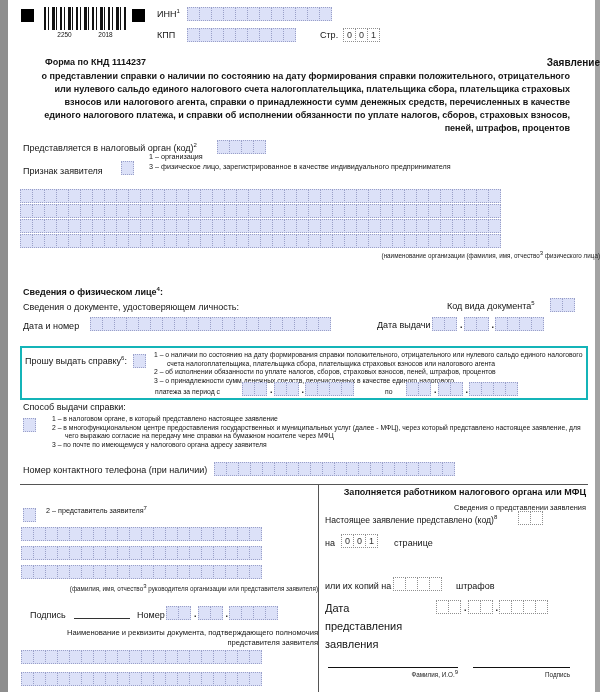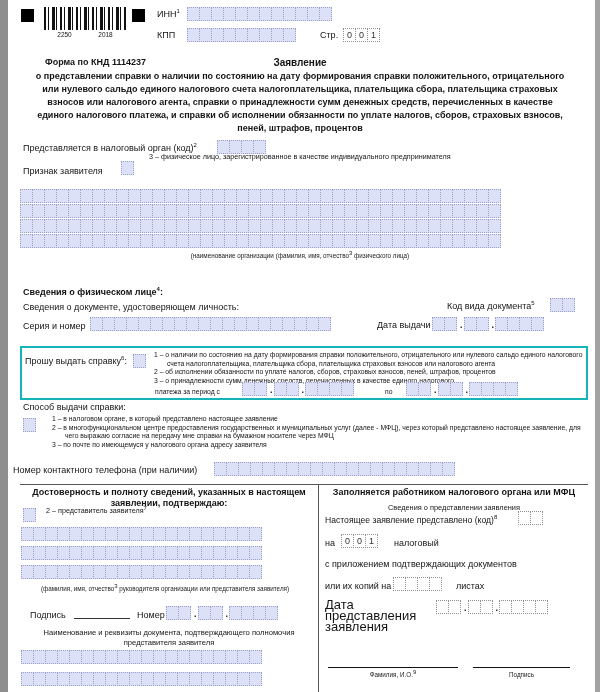--- a/index.html
+++ b/index.html
@@ -6,21 +6,21 @@
   html,body{margin:0}
   body{background:#bfbfbf;width:600px}
   #page{position:relative;width:600px;height:692px;background:#ffffff;overflow:hidden;
         font-family:"Liberation Sans",sans-serif;color:#141414;}
   .abs{position:absolute}
   .b{font-weight:bold}
   .lbl{font-size:9px;white-space:nowrap}
   .sm{font-size:7.2px;line-height:10px}
   .xs{font-size:6.8px;line-height:8.6px}
   .cap{font-size:6.3px;color:#222;white-space:nowrap}
-  .ctr{text-align:center}
+  .ctr{text-align:right}
   sup{font-size:6px;vertical-align:super;line-height:0}
   .cells{display:inline-flex;align-items:flex-end}
   .cgroup{display:inline-flex}
   .cell{width:13px;height:14px;border:1px dotted #8d93bf;margin-left:-1px;flex:none;
         display:flex;align-items:center;justify-content:center;font-size:9px;color:#333;background:#fff}
   .cell.f{background:#dce1f8;border-color:#9aa0c8}
   .white .cell{border-color:#8f8f8f}
   .dotsep{font-size:9px;font-weight:bold;margin:0 2px 0 3px;align-self:flex-end;line-height:12px}
   .sq{width:13px;height:13px;background:#000}
   .hang{padding-left:13px;text-indent:-13px}
@@ -103,20 +103,21 @@
       </span>
     </span>
 
   <span class="abs lbl" style="left:23px;top:166px">Признак заявителя</span>
   <span class="abs cells" style="left:122px;top:161px">
       <span class="cgroup">
         <span class="cell f"></span>
       </span>
     </span>
   <div class="abs sm" style="left:149px;top:152px;width:440px">
+    <div>1 – организация</div>
     <div>3 – физическое лицо, зарегистрированное в качестве индивидуального предпринимателя</div>
   </div>
 
   <span class="abs cells" style="left:21px;top:189px">
       <span class="cgroup">
         <span class="cell f"></span>
         <span class="cell f"></span>
         <span class="cell f"></span>
         <span class="cell f"></span>
         <span class="cell f"></span>
@@ -293,21 +294,21 @@
 
   <span class="abs lbl b" style="left:23px;top:287px"><span>Сведения о физическом лице</span><sup>4</sup><span>:</span></span>
   <span class="abs lbl" style="left:23px;top:302px">Сведения о документе, удостоверяющем личность:</span>
   <span class="abs lbl" style="left:447px;top:301px"><span>Код вида документа</span><sup>5</sup></span>
   <span class="abs cells" style="left:551px;top:298px">
       <span class="cgroup">
         <span class="cell f"></span>
         <span class="cell f"></span>
       </span>
     </span>
-  <span class="abs lbl" style="left:23px;top:321px">Серия и номер</span>
+  <span class="abs lbl" style="left:23px;top:321px">Дата и номер</span>
   <span class="abs cells" style="left:91px;top:317px">
       <span class="cgroup">
         <span class="cell f"></span>
         <span class="cell f"></span>
         <span class="cell f"></span>
         <span class="cell f"></span>
         <span class="cell f"></span>
         <span class="cell f"></span>
         <span class="cell f"></span>
         <span class="cell f"></span>
@@ -402,21 +403,21 @@
       <span class="cgroup">
         <span class="cell f"></span>
       </span>
     </span>
   <div class="abs xs" style="left:52px;top:415px;width:530px">
     <div class="hang">1 – в налоговом органе, в который представлено настоящее заявление</div>
     <div class="hang">2 – в многофункциональном центре предоставления государственных и муниципальных услуг (далее - МФЦ), через который представлено настоящее заявление, для чего выражаю согласие на передачу мне справки на бумажном носителе через МФЦ</div>
     <div class="hang">3 – по почте по имеющемуся у налогового органа адресу заявителя</div>
   </div>
 
-  <span class="abs lbl" style="left:13px;top:465px">Номер контактного телефона (при наличии)</span>
+  <span class="abs lbl" style="left:23px;top:465px">Номер контактного телефона (при наличии)</span>
   <span class="abs cells" style="left:215px;top:462px">
       <span class="cgroup">
         <span class="cell f"></span>
         <span class="cell f"></span>
         <span class="cell f"></span>
         <span class="cell f"></span>
         <span class="cell f"></span>
         <span class="cell f"></span>
         <span class="cell f"></span>
         <span class="cell f"></span>
@@ -431,21 +432,20 @@
         <span class="cell f"></span>
         <span class="cell f"></span>
         <span class="cell f"></span>
         <span class="cell f"></span>
       </span>
     </span>
 
   <div class="abs hrule" style="left:20px;top:484px;width:568px"></div>
   <div class="abs vrule" style="left:318px;top:485px;height:207px"></div>
 
-  <div class="abs b ctr" style="left:20px;top:487px;width:298px;font-size:9px;line-height:10.5px">Достоверность и полноту сведений, указанных в настоящем заявлении, подтверждаю:</div>
   <span class="abs cells" style="left:24px;top:508px">
       <span class="cgroup">
         <span class="cell f"></span>
       </span>
     </span>
   <div class="abs sm" style="left:46px;top:506px;width:260px">
     <div><span>2 – представитель заявителя</span><sup>7</sup></div>
   </div>
   <span class="abs cells" style="left:22px;top:527px">
       <span class="cgroup">
@@ -601,33 +601,32 @@
       </span>
     </span>
   <span class="abs lbl" style="left:325px;top:538px">на</span>
   <span class="abs white cells" style="left:342px;top:534px">
       <span class="cgroup">
         <span class="cell">0</span>
         <span class="cell">0</span>
         <span class="cell">1</span>
       </span>
     </span>
-  <span class="abs lbl" style="left:394px;top:538px">налоговый</span>
-  <span class="abs lbl" style="left:325px;top:559px">с приложением подтверждающих документов</span>
+  <span class="abs lbl" style="left:394px;top:538px">странице</span>
   <span class="abs lbl" style="left:325px;top:581px">или их копий на</span>
   <span class="abs white cells" style="left:394px;top:577px">
       <span class="cgroup">
         <span class="cell"></span>
         <span class="cell"></span>
         <span class="cell"></span>
         <span class="cell"></span>
       </span>
     </span>
-  <span class="abs lbl" style="left:456px;top:581px">листах</span>
-  <div class="abs" style="left:325px;top:599px;width:100px;font-size:13px;line-height:11px">Дата представления заявления</div>
+  <span class="abs lbl" style="left:456px;top:581px">штрафов</span>
+  <div class="abs" style="left:325px;top:599px;width:100px;font-size:11px;line-height:18px">Дата представления заявления</div>
   <span class="abs white cells" style="left:437px;top:600px">
       <span class="cgroup">
         <span class="cell"></span>
         <span class="cell"></span>
       </span>
       <span class="dotsep">.</span>
       <span class="cgroup">
         <span class="cell"></span>
         <span class="cell"></span>
       </span>

